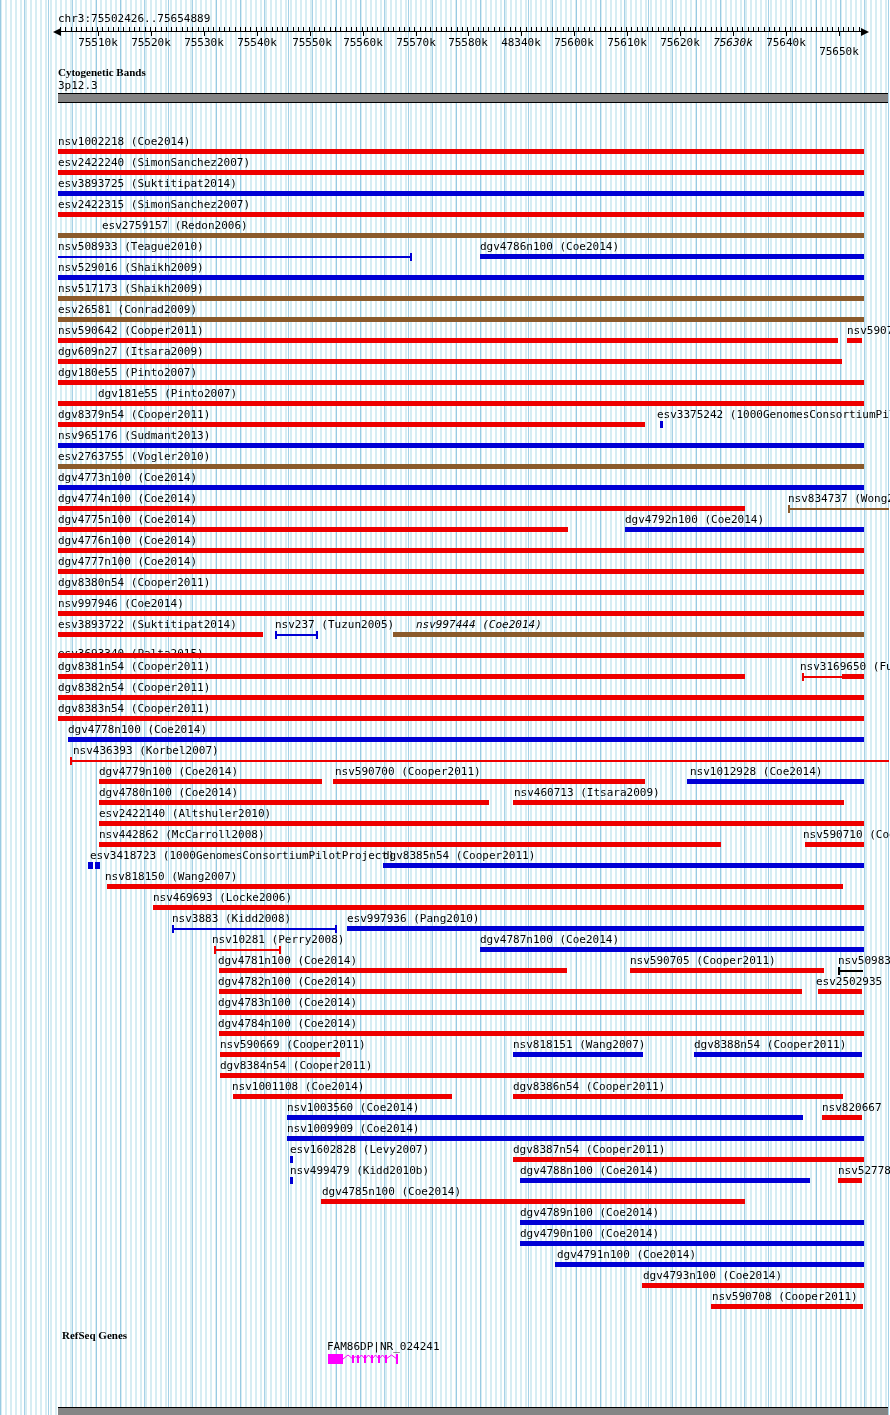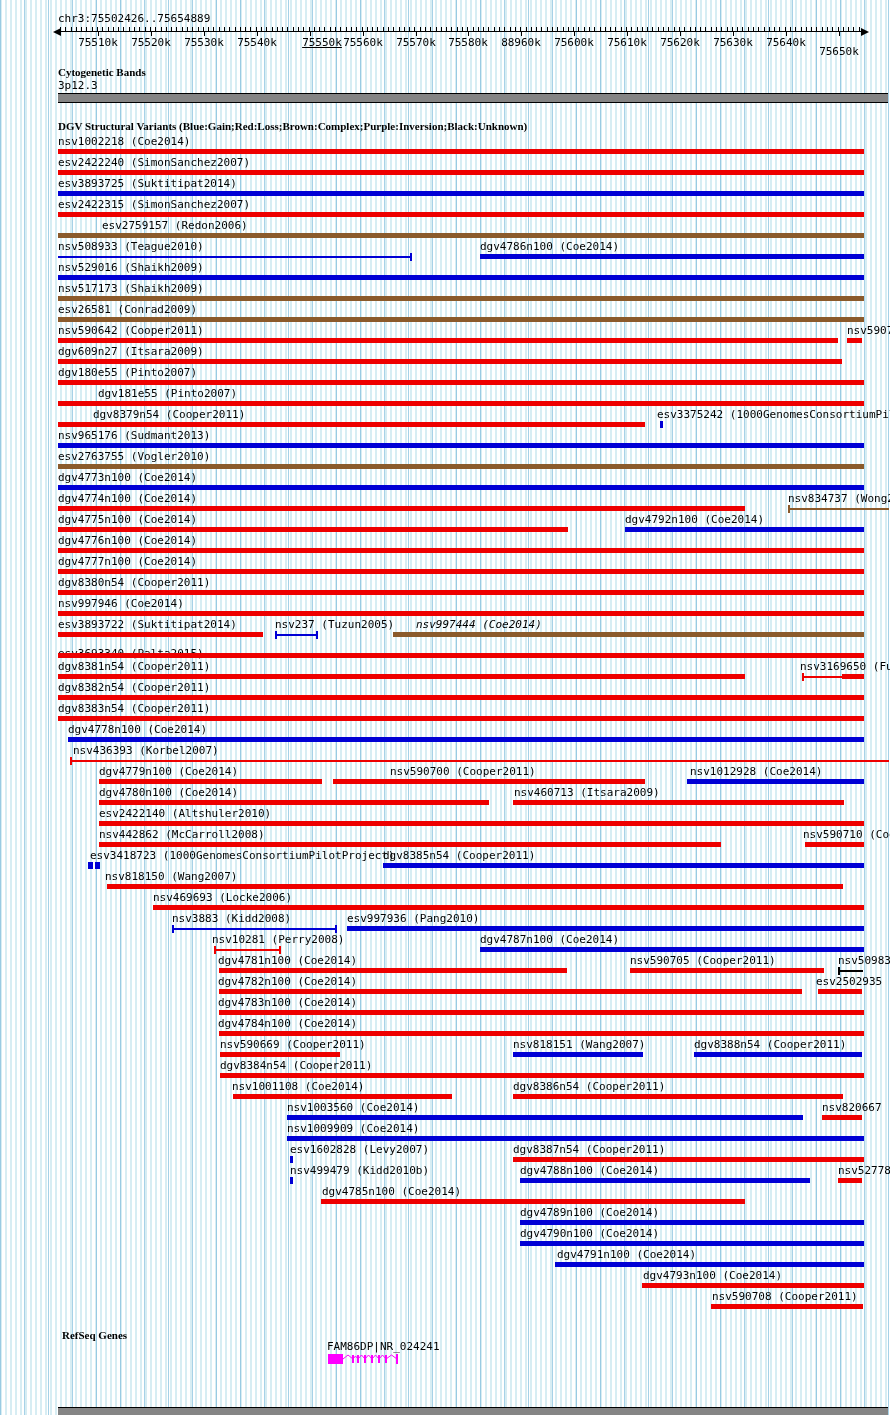--- a/index.html
+++ b/index.html
@@ -37,49 +37,48 @@
     <div id="ruler-labels">
         <div class="bar" style="left: 98px; top: 32px; width: 1px; height: 4px; background: rgb(0, 0, 0);"></div>
         <div class="lbl" style="left: 98px; top: 37px; transform: translateX(-50%);">75510k</div>
         <div class="bar" style="left: 151px; top: 32px; width: 1px; height: 4px; background: rgb(0, 0, 0);"></div>
         <div class="lbl" style="left: 151px; top: 37px; transform: translateX(-50%);">75520k</div>
         <div class="bar" style="left: 204px; top: 32px; width: 1px; height: 4px; background: rgb(0, 0, 0);"></div>
         <div class="lbl" style="left: 204px; top: 37px; transform: translateX(-50%);">75530k</div>
         <div class="bar" style="left: 257px; top: 32px; width: 1px; height: 4px; background: rgb(0, 0, 0);"></div>
         <div class="lbl" style="left: 257px; top: 37px; transform: translateX(-50%);">75540k</div>
         <div class="bar" style="left: 310px; top: 32px; width: 1px; height: 4px; background: rgb(0, 0, 0);"></div>
-        <div class="lbl" style="left: 322px; top: 37px; transform: translateX(-50%); text-decoration: underline;">75550k</div>
+        <div class="lbl" style="left: 312px; top: 37px; transform: translateX(-50%);">75550k</div>
         <div class="bar" style="left: 363px; top: 32px; width: 1px; height: 4px; background: rgb(0, 0, 0);"></div>
         <div class="lbl" style="left: 363px; top: 37px; transform: translateX(-50%);">75560k</div>
         <div class="bar" style="left: 416px; top: 32px; width: 1px; height: 4px; background: rgb(0, 0, 0);"></div>
         <div class="lbl" style="left: 416px; top: 37px; transform: translateX(-50%);">75570k</div>
         <div class="bar" style="left: 468px; top: 32px; width: 1px; height: 4px; background: rgb(0, 0, 0);"></div>
         <div class="lbl" style="left: 468px; top: 37px; transform: translateX(-50%);">75580k</div>
         <div class="bar" style="left: 521px; top: 32px; width: 1px; height: 4px; background: rgb(0, 0, 0);"></div>
-        <div class="lbl" style="left: 521px; top: 37px; transform: translateX(-50%);">88960k</div>
+        <div class="lbl" style="left: 521px; top: 37px; transform: translateX(-50%);">48340k</div>
         <div class="bar" style="left: 574px; top: 32px; width: 1px; height: 4px; background: rgb(0, 0, 0);"></div>
         <div class="lbl" style="left: 574px; top: 37px; transform: translateX(-50%);">75600k</div>
         <div class="bar" style="left: 627px; top: 32px; width: 1px; height: 4px; background: rgb(0, 0, 0);"></div>
         <div class="lbl" style="left: 627px; top: 37px; transform: translateX(-50%);">75610k</div>
         <div class="bar" style="left: 680px; top: 32px; width: 1px; height: 4px; background: rgb(0, 0, 0);"></div>
         <div class="lbl" style="left: 680px; top: 37px; transform: translateX(-50%);">75620k</div>
         <div class="bar" style="left: 733px; top: 32px; width: 1px; height: 4px; background: rgb(0, 0, 0);"></div>
-        <div class="lbl" style="left: 733px; top: 37px; transform: translateX(-50%);">75630k</div>
+        <div class="lbl" style="left: 733px; top: 37px; transform: translateX(-50%); font-style: italic;">75630k</div>
         <div class="bar" style="left: 786px; top: 32px; width: 1px; height: 4px; background: rgb(0, 0, 0);"></div>
         <div class="lbl" style="left: 786px; top: 37px; transform: translateX(-50%);">75640k</div>
         <div class="bar" style="left: 839px; top: 32px; width: 1px; height: 4px; background: rgb(0, 0, 0);"></div>
         <div class="lbl" style="left: 839px; top: 37px; transform: translateX(-50%); margin-top: 9px;">75650k</div>
       </div>
   </div>
 
   <div class="lbl hdr" style="left:58px;top:67px;">Cytogenetic Bands</div>
   <div class="lbl" style="left:58px;top:80px;">3p12.3</div>
   <div class="grayband" style="left:58px;top:93px;width:830px;height:8px;"></div>
 
-  <div class="lbl hdr" style="left:58px;top:121px;">DGV Structural Variants (Blue:Gain;Red:Loss;Brown:Complex;Purple:Inversion;Black:Unknown)</div>
   <div id="tracks">
       <div class="lbl" style="left: 58px; top: 136px;">nsv1002218 (Coe2014)</div>
       <div class="bar" style="left: 58px; top: 149px; width: 806px; height: 5px; background: rgb(238, 0, 0);"></div>
       <div class="lbl" style="left: 58px; top: 157px;">esv2422240 (SimonSanchez2007)</div>
       <div class="bar" style="left: 58px; top: 170px; width: 806px; height: 5px; background: rgb(238, 0, 0);"></div>
       <div class="lbl" style="left: 58px; top: 178px;">esv3893725 (Suktitipat2014)</div>
       <div class="bar" style="left: 58px; top: 191px; width: 806px; height: 5px; background: rgb(0, 0, 213);"></div>
       <div class="lbl" style="left: 58px; top: 199px;">esv2422315 (SimonSanchez2007)</div>
       <div class="bar" style="left: 58px; top: 212px; width: 806px; height: 5px; background: rgb(238, 0, 0);"></div>
       <div class="lbl" style="left: 58px; top: 220px; margin-left: 44px;">esv2759157 (Redon2006)</div>
@@ -98,21 +97,21 @@
       <div class="lbl" style="left: 58px; top: 325px;">nsv590642 (Cooper2011)</div>
       <div class="bar" style="left: 58px; top: 338px; width: 780px; height: 5px; background: rgb(238, 0, 0);"></div>
       <div class="lbl" style="left: 847px; top: 325px;">nsv5907</div>
       <div class="bar" style="left: 847px; top: 338px; width: 15px; height: 5px; background: rgb(238, 0, 0);"></div>
       <div class="lbl" style="left: 58px; top: 346px;">dgv609n27 (Itsara2009)</div>
       <div class="bar" style="left: 58px; top: 359px; width: 784px; height: 5px; background: rgb(238, 0, 0);"></div>
       <div class="lbl" style="left: 58px; top: 367px;">dgv180e55 (Pinto2007)</div>
       <div class="bar" style="left: 58px; top: 380px; width: 806px; height: 5px; background: rgb(238, 0, 0);"></div>
       <div class="lbl" style="left: 58px; top: 388px; margin-left: 40px;">dgv181e55 (Pinto2007)</div>
       <div class="bar" style="left: 58px; top: 401px; width: 806px; height: 5px; background: rgb(238, 0, 0);"></div>
-      <div class="lbl" style="left: 58px; top: 409px; padding-left: 35px;">dgv8379n54 (Cooper2011)</div>
+      <div class="lbl" style="left: 58px; top: 409px;">dgv8379n54 (Cooper2011)</div>
       <div class="bar" style="left: 58px; top: 422px; width: 587px; height: 5px; background: rgb(238, 0, 0);"></div>
       <div class="lbl" style="left: 657px; top: 409px;">esv3375242 (1000GenomesConsortiumPilotP</div>
       <div class="bar" style="left: 660px; top: 421px; width: 3px; height: 7px; background: rgb(0, 0, 213);"></div>
       <div class="lbl" style="left: 58px; top: 430px;">nsv965176 (Sudmant2013)</div>
       <div class="bar" style="left: 58px; top: 443px; width: 806px; height: 5px; background: rgb(0, 0, 213);"></div>
       <div class="lbl" style="left: 58px; top: 451px;">esv2763755 (Vogler2010)</div>
       <div class="bar" style="left: 58px; top: 464px; width: 806px; height: 5px; background: rgb(139, 90, 43);"></div>
       <div class="lbl" style="left: 58px; top: 472px;">dgv4773n100 (Coe2014)</div>
       <div class="bar" style="left: 58px; top: 485px; width: 806px; height: 5px; background: rgb(0, 0, 213);"></div>
       <div class="lbl" style="left: 58px; top: 493px;">dgv4774n100 (Coe2014)</div>
@@ -152,21 +151,21 @@
       <div class="bar" style="left: 58px; top: 695px; width: 806px; height: 5px; background: rgb(238, 0, 0);"></div>
       <div class="lbl" style="left: 58px; top: 703px;">dgv8383n54 (Cooper2011)</div>
       <div class="bar" style="left: 58px; top: 716px; width: 806px; height: 5px; background: rgb(238, 0, 0);"></div>
       <div class="lbl" style="left: 68px; top: 724px;">dgv4778n100 (Coe2014)</div>
       <div class="bar" style="left: 68px; top: 737px; width: 796px; height: 5px; background: rgb(0, 0, 213);"></div>
       <div class="lbl" style="left: 73px; top: 745px;">nsv436393 (Korbel2007)</div>
       <div class="bar" style="left: 70px; top: 760px; width: 819px; height: 2px; background: rgb(238, 0, 0);"></div>
       <div class="bar" style="left: 70px; top: 757px; width: 2px; height: 8px; background: rgb(238, 0, 0);"></div>
       <div class="lbl" style="left: 99px; top: 766px;">dgv4779n100 (Coe2014)</div>
       <div class="bar" style="left: 99px; top: 779px; width: 223px; height: 5px; background: rgb(238, 0, 0);"></div>
-      <div class="lbl" style="left: 346px; top: 766px; padding-left: 44px;">nsv590700 (Cooper2011)</div>
+      <div class="lbl" style="left: 335px; top: 766px;">nsv590700 (Cooper2011)</div>
       <div class="bar" style="left: 333px; top: 779px; width: 312px; height: 5px; background: rgb(238, 0, 0);"></div>
       <div class="lbl" style="left: 690px; top: 766px;">nsv1012928 (Coe2014)</div>
       <div class="bar" style="left: 687px; top: 779px; width: 177px; height: 5px; background: rgb(0, 0, 213);"></div>
       <div class="lbl" style="left: 99px; top: 787px;">dgv4780n100 (Coe2014)</div>
       <div class="bar" style="left: 99px; top: 800px; width: 390px; height: 5px; background: rgb(238, 0, 0);"></div>
       <div class="lbl" style="left: 514px; top: 787px;">nsv460713 (Itsara2009)</div>
       <div class="bar" style="left: 513px; top: 800px; width: 331px; height: 5px; background: rgb(238, 0, 0);"></div>
       <div class="lbl" style="left: 99px; top: 808px;">esv2422140 (Altshuler2010)</div>
       <div class="bar" style="left: 99px; top: 821px; width: 765px; height: 5px; background: rgb(238, 0, 0);"></div>
       <div class="lbl" style="left: 99px; top: 829px;">nsv442862 (McCarroll2008)</div>

